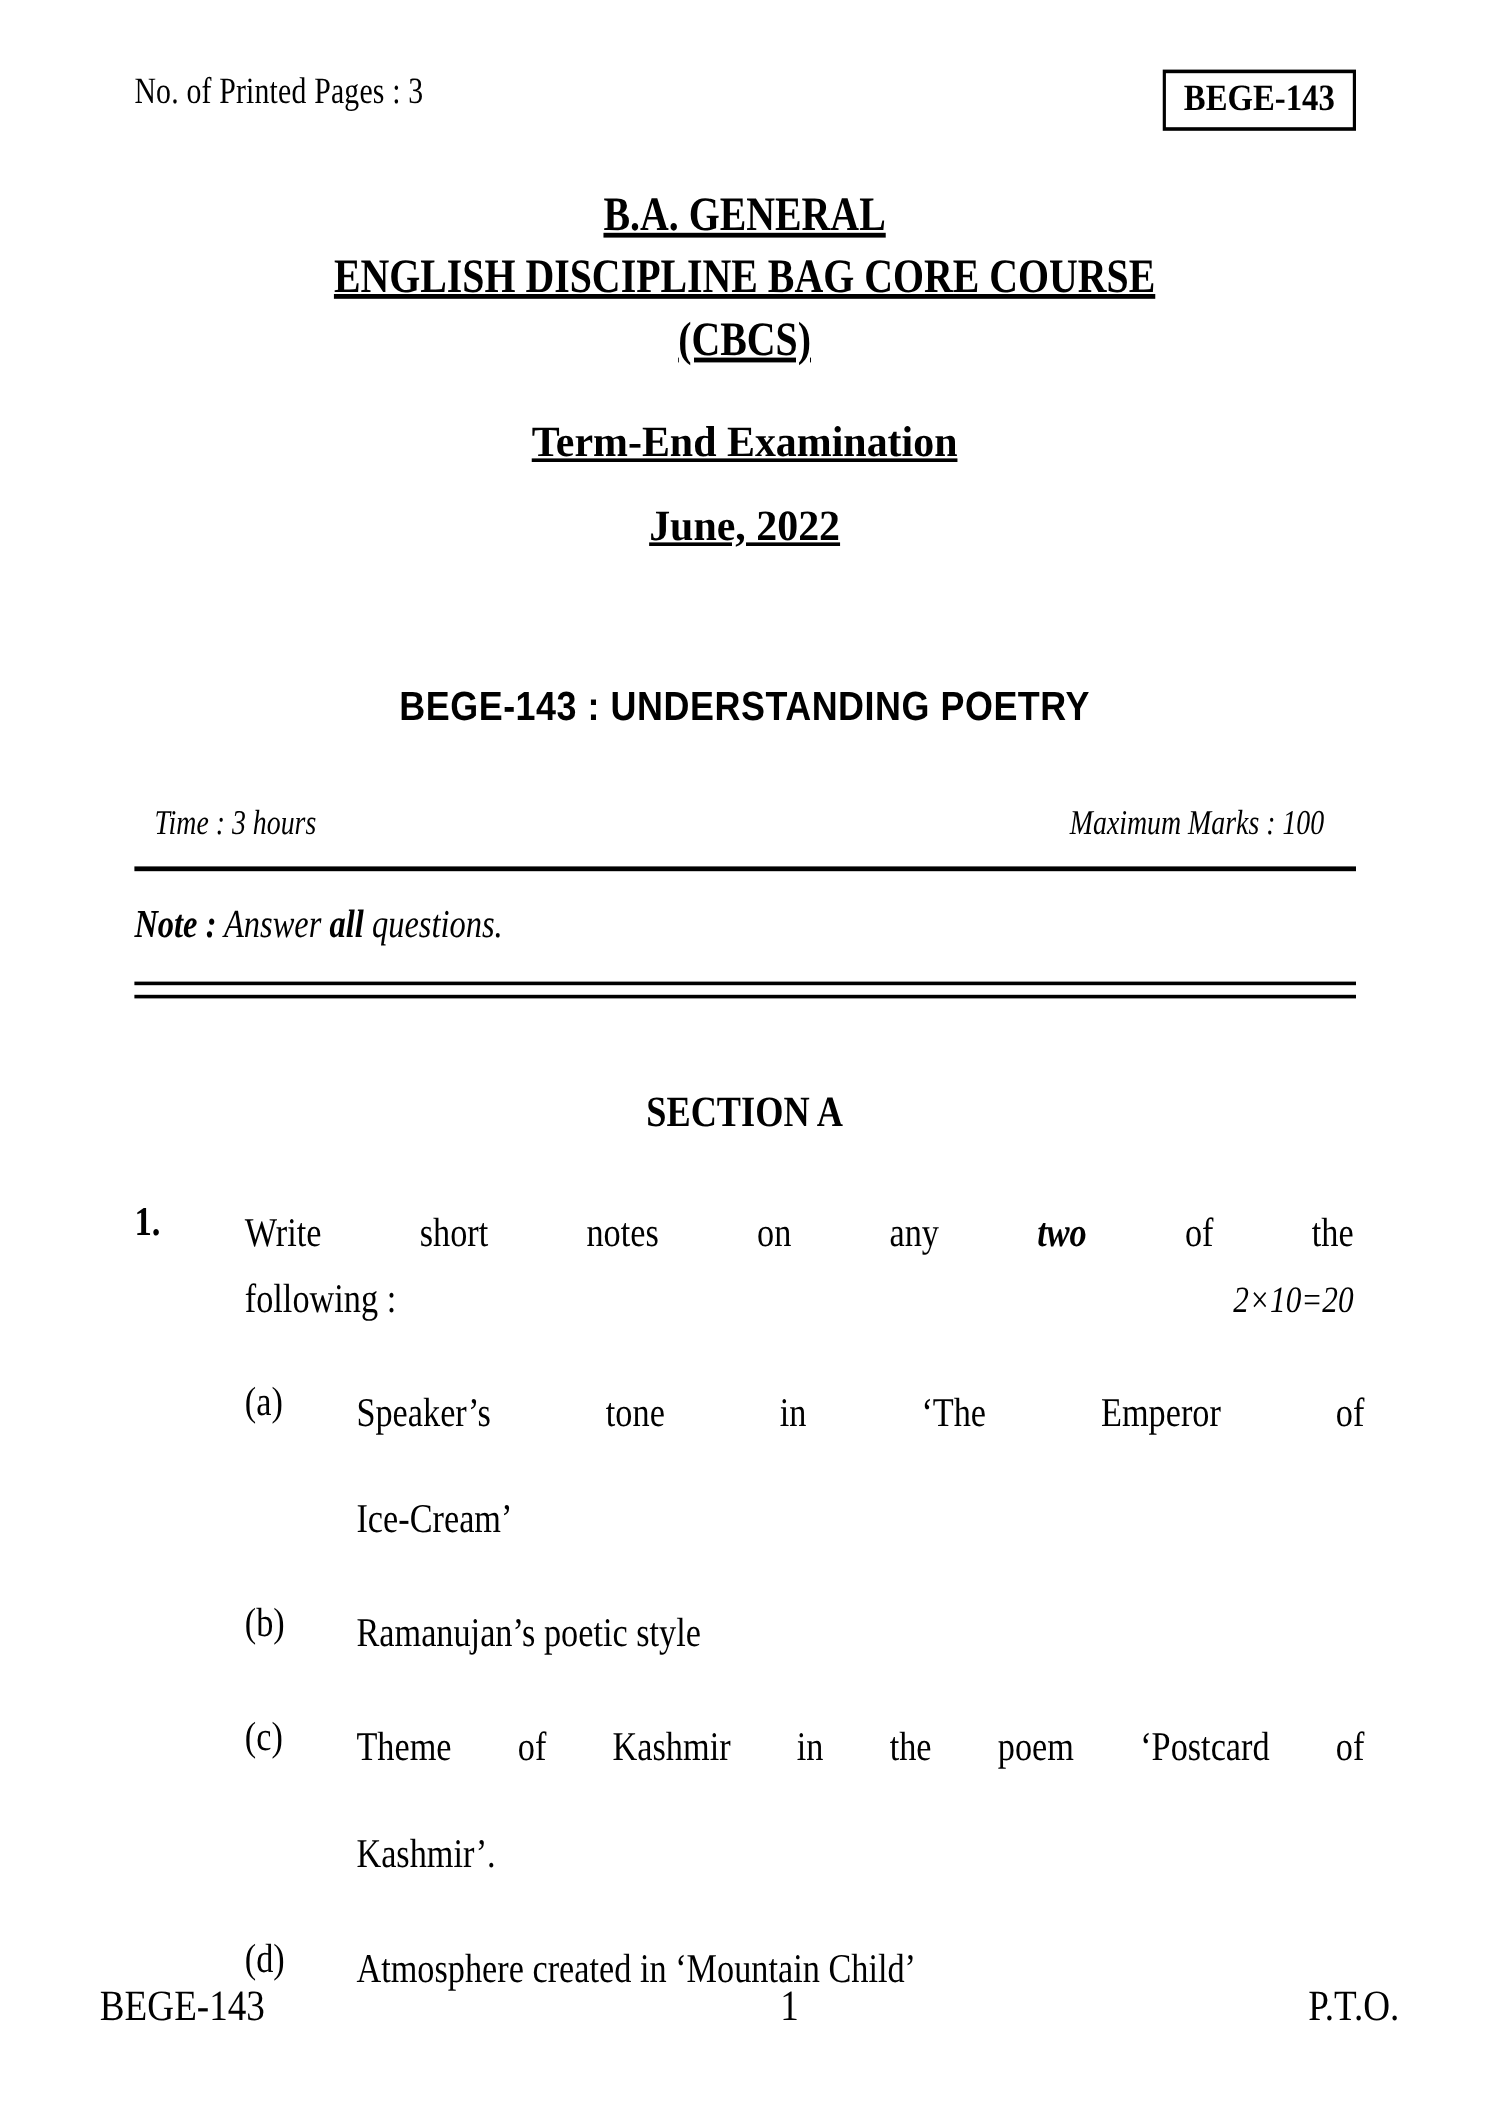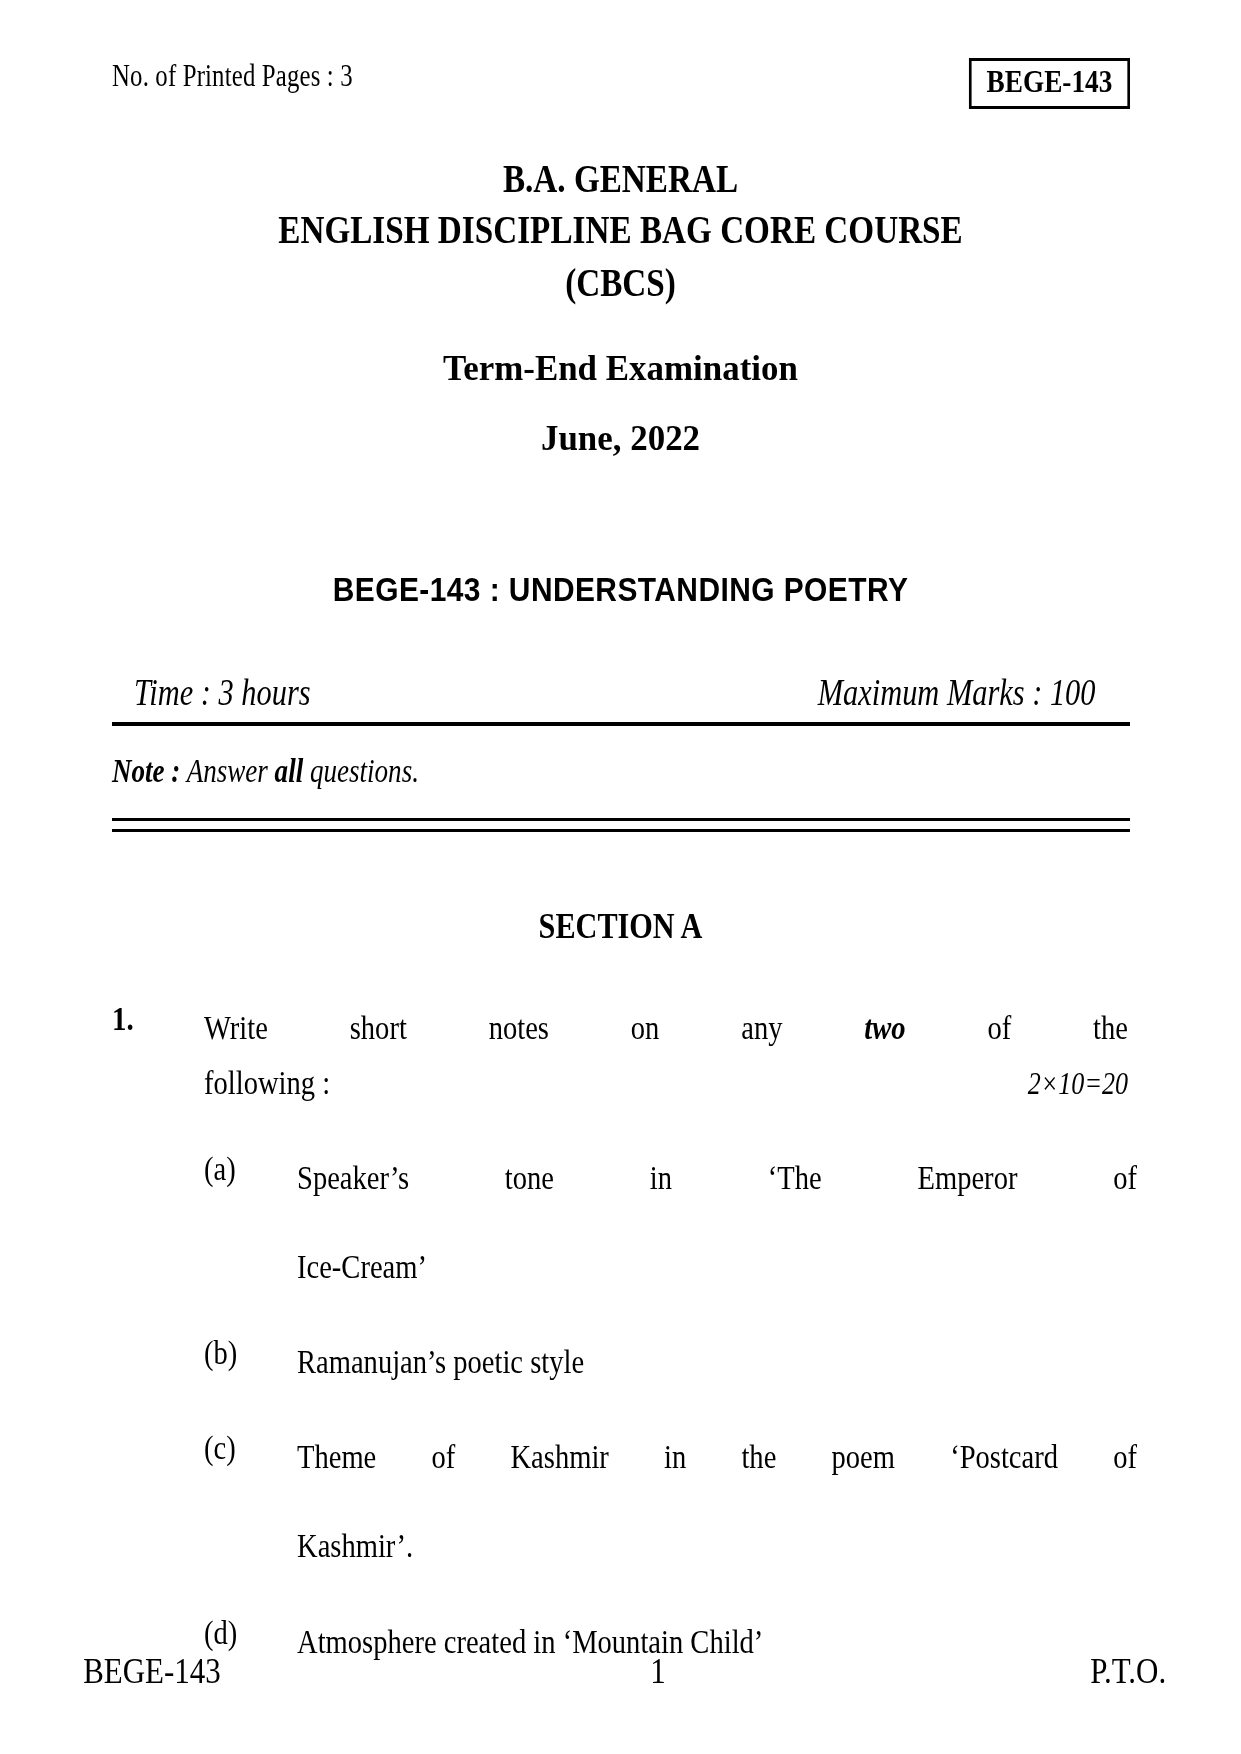--- a/index.html
+++ b/index.html
@@ -59,20 +59,21 @@
     position: absolute;
     left: 0;
     top: 155px;
     width: 1241px;
     text-align: center;
   }
   .t-line {
     font-weight: bold;
     white-space: nowrap;
     line-height: 1.18;
+    text-decoration: underline;
   }
   .t-cond {
     font-size: 40px;
     transform: scaleX(0.83);
     display: block;
   }
   .t-line-1 { margin-bottom: 4px; }
   .t-line-2 { margin-bottom: 6px; }
   .t-line-3 { margin-bottom: 24px; text-align: center; }
 
@@ -102,21 +103,21 @@
   
   .meta-row {
     position: absolute;
     left: 112px;
     top: 670px;
     width: 1018px;
     display: flex;
     justify-content: space-between;
     align-items: baseline;
     font-style: italic;
-    font-size: 38px;
+    font-size: 29px;
   }
   .meta-left, .meta-right {
     white-space: nowrap;
     transform: scaleX(0.80);
   }
   .meta-left { transform-origin: left baseline; }
   .meta-right { transform-origin: right baseline; }
 
   .rule-single {
     position: absolute;

